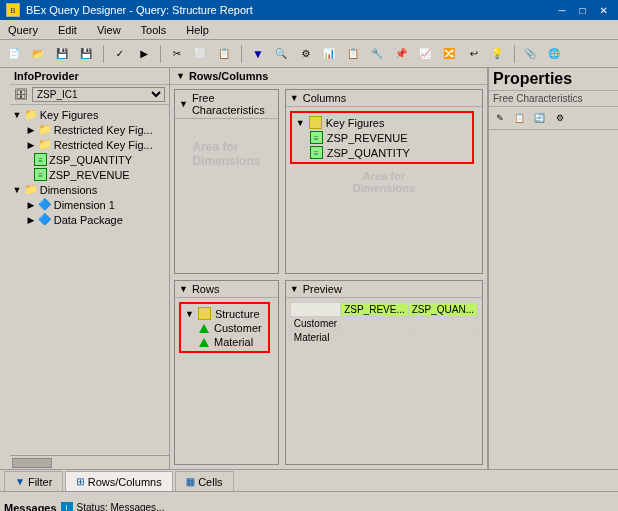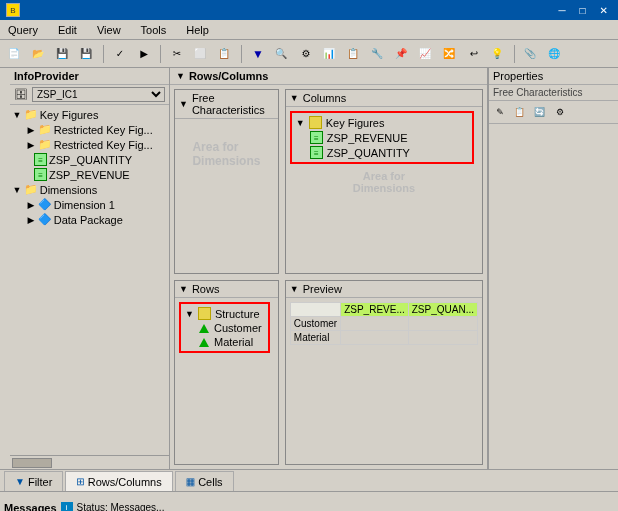--- a/index.html
+++ b/index.html
@@ -35,21 +35,21 @@
 
     .rc-section { border: 1px solid #888; margin: 2px; position: relative; }
     .rc-section-header { display: flex; align-items: center; gap: 4px; padding: 2px 4px; background: #d4d0c8; font-size: 11px; border-bottom: 1px solid #aaa; }
     .rc-section-body { padding: 4px; position: relative; min-height: 60px; }
     .area-text { position: absolute; top: 50%; left: 50%; transform: translate(-50%, -50%); color: #bbb; font-size: 13px; font-weight: bold; white-space: nowrap; pointer-events: none; }
 
     .tree-item { display: flex; align-items: center; gap: 2px; padding: 1px 2px; cursor: pointer; }
 
     
     .properties { width: 130px; background: #d4d0c8; border-left: 1px solid #999; display: flex; flex-direction: column; flex-shrink: 0; }
-    .props-header { padding: 2px 4px; font-weight: normal; font-size: 11px; border-bottom: 1px solid #aaa; }
+    .props-header { padding: 2px 4px; font-weight: bold; font-size: 16px; border-bottom: 1px solid #aaa; }
     .props-toolbar { display: flex; gap: 2px; padding: 2px; border-bottom: 1px solid #aaa; }
     .props-tb-btn { width: 18px; height: 18px; background: #d4d0c8; border: 1px solid transparent; display: flex; align-items: center; justify-content: center; cursor: pointer; font-size: 9px; }
     .props-section-header { padding: 2px 4px; font-weight: bold; font-size: 11px; border-bottom: 1px solid #aaa; }
     .props-content { padding: 4px; font-size: 10px; color: #444; line-height: 1.4; }
 
     
     .bottom-tabs { height: 22px; background: #d4d0c8; border-top: 1px solid #999; display: flex; align-items: flex-end; padding: 0 4px; gap: 2px; }
     .bottom-tab { padding: 2px 10px; border: 1px solid #aaa; border-bottom: none; background: #d4d0c8; font-size: 11px; cursor: pointer; display: flex; align-items: center; gap: 3px; height: 20px; }
     .bottom-tab.active { background: #f0ede8; }
 
@@ -74,20 +74,21 @@
     
     .kf-icon { display: inline-block; width: 13px; height: 13px; border: 1px solid green; background: #90ee90; font-size: 8px; line-height: 13px; text-align: center; color: green; }
     
     .struct-icon { display: inline-block; width: 13px; height: 13px; background: #e8d44d; border: 1px solid #b8a400; font-size: 8px; line-height: 13px; text-align: center; }
   </style>
 </head>
 <body>
 
 <div class="title-bar">
   <div class="title-bar-icon">B</div>
+  <span>BEx Query Designer - Query: Structure Report</span>
   <div style="flex:1"></div>
   <span style="cursor:pointer;font-size:10px;padding:0 4px;">─</span>
   <span style="cursor:pointer;font-size:10px;padding:0 4px;">□</span>
   <span style="cursor:pointer;font-size:10px;padding:0 4px;">✕</span>
 </div>
 
 <div class="menu-bar">
   <span class="menu-item">Query</span>
   <span class="menu-item">Edit</span>
   <span class="menu-item">View</span>

